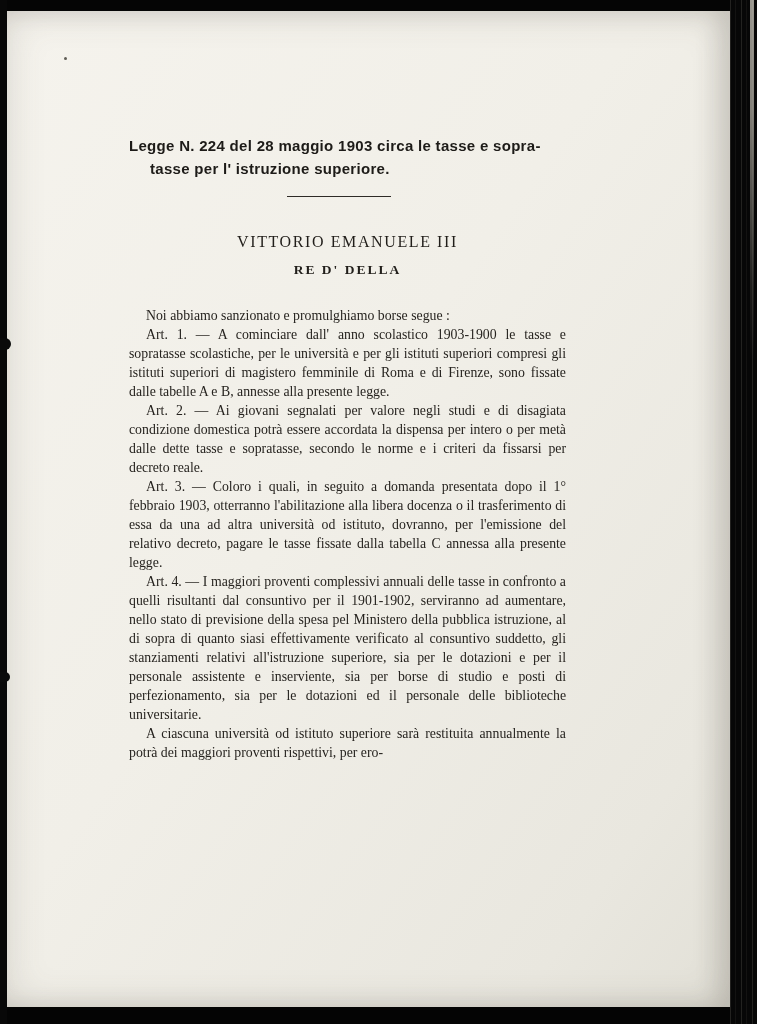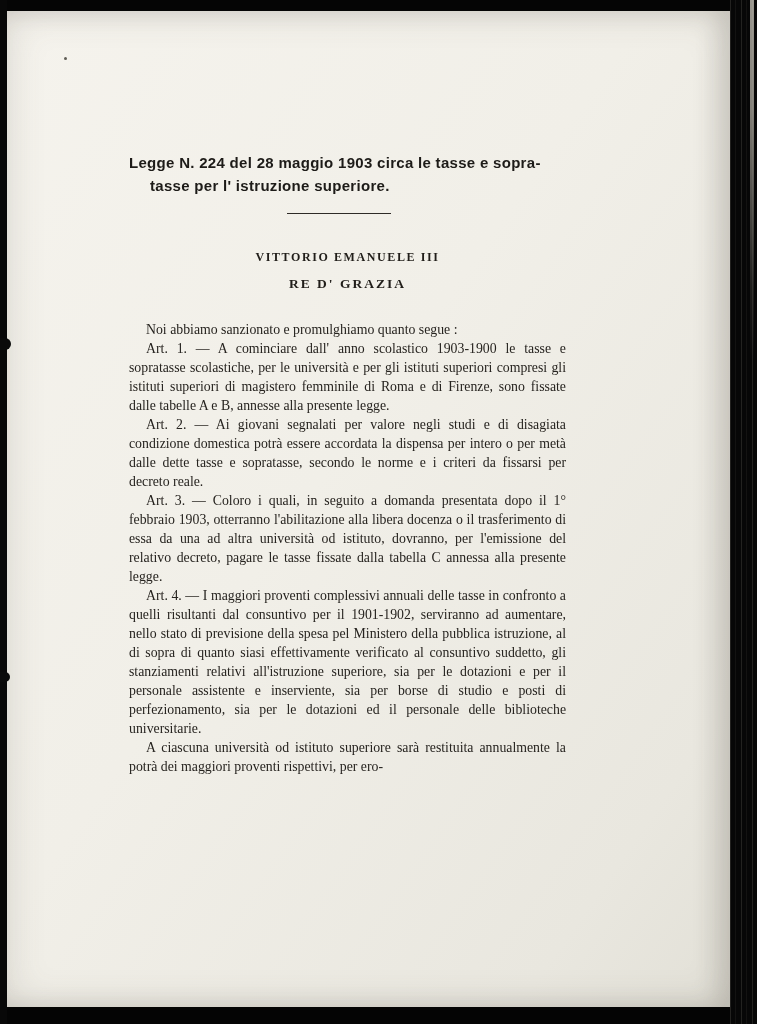--- a/index.html
+++ b/index.html
@@ -50,21 +50,21 @@
 
   
   .binding-speck-1 { position:absolute; left:0; top:338px; width:11px; height:12px; background:#0a0a0a; border-radius:0 6px 6px 0; }
   .binding-speck-2 { position:absolute; left:0; top:672px; width:10px; height:10px; background:#0a0a0a; border-radius:0 5px 5px 0; }
   .dust-dot       { position:absolute; left:57px; top:46px; width:3px; height:3px; background:#3a372f; border-radius:50%; opacity:.8; }
 
   
   .content {
     position: absolute;
     left: 122px;
-    top: 140px;
+    top: 123px;
     width: 437px;
     color: #26231f;
   }
 
   .page-header-title {
     font-family: "Liberation Sans", sans-serif;
     font-weight: bold;
     font-size: 15px;
     line-height: 23px;
     letter-spacing: 0.3px;
@@ -76,22 +76,22 @@
     width: 104px;
     height: 0;
     border: 0;
     border-top: 1.6px solid #2e2b27;
     margin: 16px 0 0 158px;
   }
 
   .king-name-heading {
     margin: 36px 0 0 0;
     text-align: center;
-    font-weight: bold;
-    font-size: 12px;
+    font-weight: normal;
+    font-size: 16px;
     letter-spacing: 1.6px;
     color: #211e1a;
   }
 
   .grace-subtitle {
     margin: 16px 0 0 0;
     text-align: center;
     font-size: 9.5px;
     letter-spacing: 1.3px;
     color: #2c2924;
@@ -127,24 +127,24 @@
     <div class="page-header-title">
       <span class="line1">Legge N. 224 del 28 maggio 1903 circa le tasse e sopra-</span>
       <span class="line2">tasse per l' istruzione superiore.</span>
     </div>
 
     <hr class="divider-rule">
 
     <h1 class="king-name-heading">VITTORIO EMANUELE III</h1>
 
 
-    <h2 class="re-italia-heading">RE D' GRAZIA</h2>
+    <h2 class="re-italia-heading">RE D' DELLA</h2>
 
     <div class="body-text">
-      <p>Noi abbiamo sanzionato e promulghiamo quanto segue :</p>
+      <p>Noi abbiamo sanzionato e promulghiamo borse segue :</p>
       <p>Art. 1. — A cominciare dall' anno scolastico 1903-1900 le tasse e sopratasse scolastiche, per le università e per gli istituti superiori compresi gli istituti superiori di magistero femminile di Roma e di Firenze, sono fissate dalle tabelle A e B, annesse alla presente legge.</p>
       <p>Art. 2. — Ai giovani segnalati per valore negli studi e di disagiata condizione domestica potrà essere accordata la dispensa per intero o per metà dalle dette tasse e sopratasse, secondo le norme e i criteri da fissarsi per decreto reale.</p>
       <p>Art. 3. — Coloro i quali, in seguito a domanda presentata dopo il 1° febbraio 1903, otterranno l'abilitazione alla libera docenza o il trasferimento di essa da una ad altra università od istituto, dovranno, per l'emissione del relativo decreto, pagare le tasse fissate dalla tabella C annessa alla presente legge.</p>
       <p>Art. 4. — I maggiori proventi complessivi annuali delle tasse in confronto a quelli risultanti dal consuntivo per il 1901-1902, serviranno ad aumentare, nello stato di previsione della spesa pel Ministero della pubblica istruzione, al di sopra di quanto siasi effettivamente verificato al consuntivo suddetto, gli stanziamenti relativi all'istruzione superiore, sia per le dotazioni e per il personale assistente e inserviente, sia per borse di studio e posti di perfezionamento, sia per le dotazioni ed il personale delle biblioteche universitarie.</p>
       <p>A ciascuna università od istituto superiore sarà restituita annualmente la potrà dei maggiori proventi rispettivi, per ero-</p>
     </div>
 
   </div>
 </div>
 

